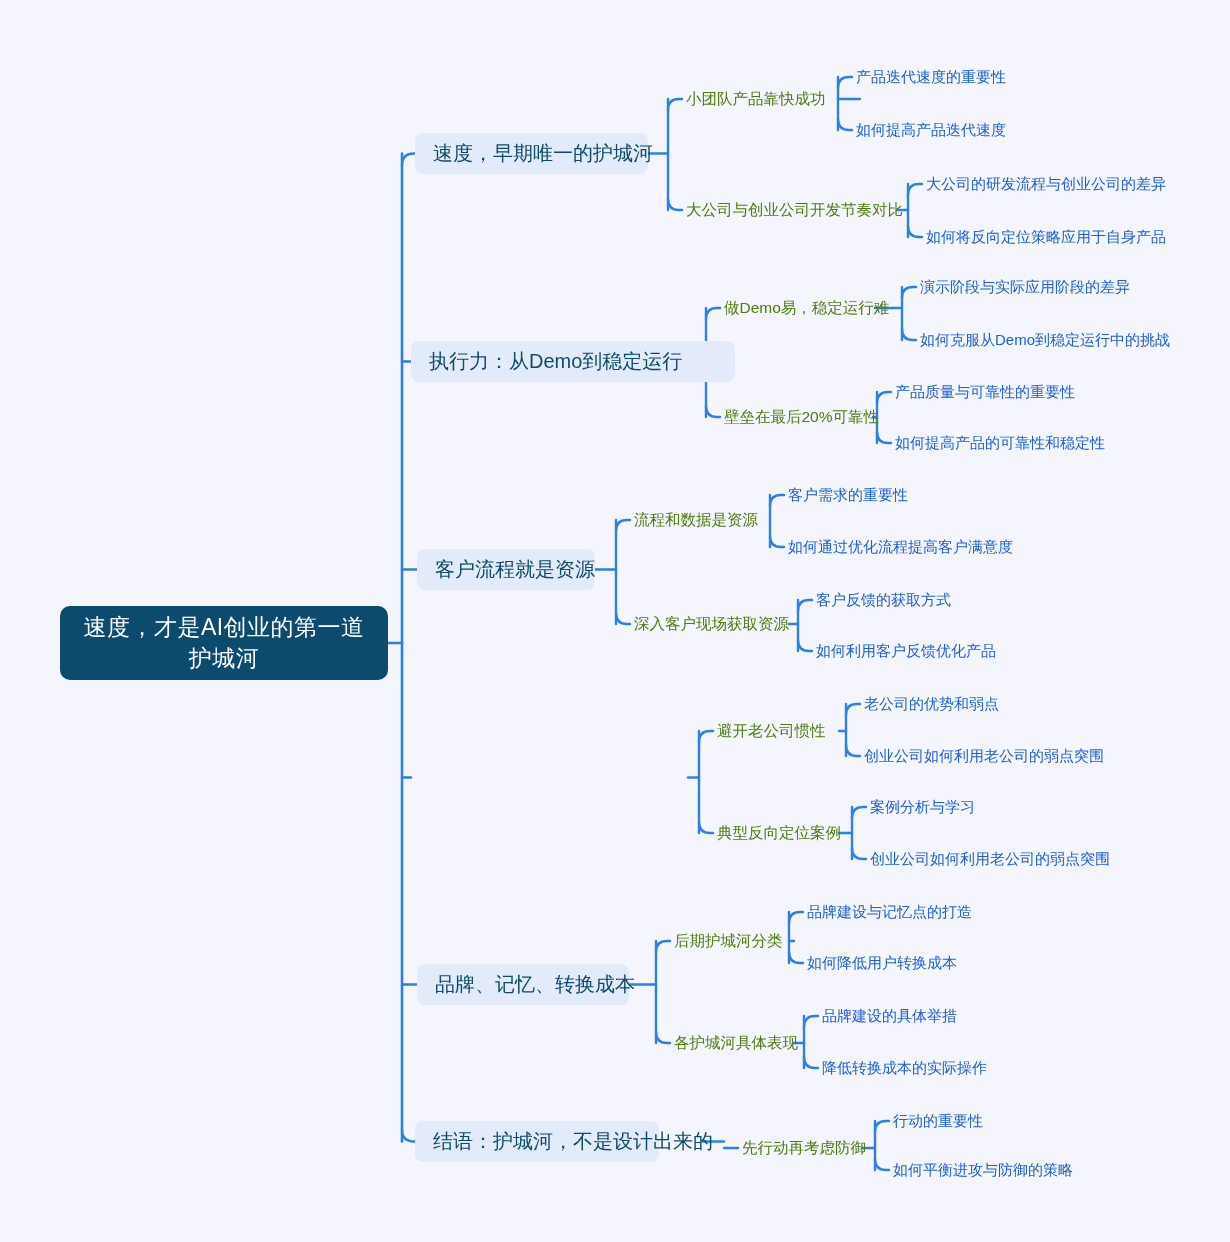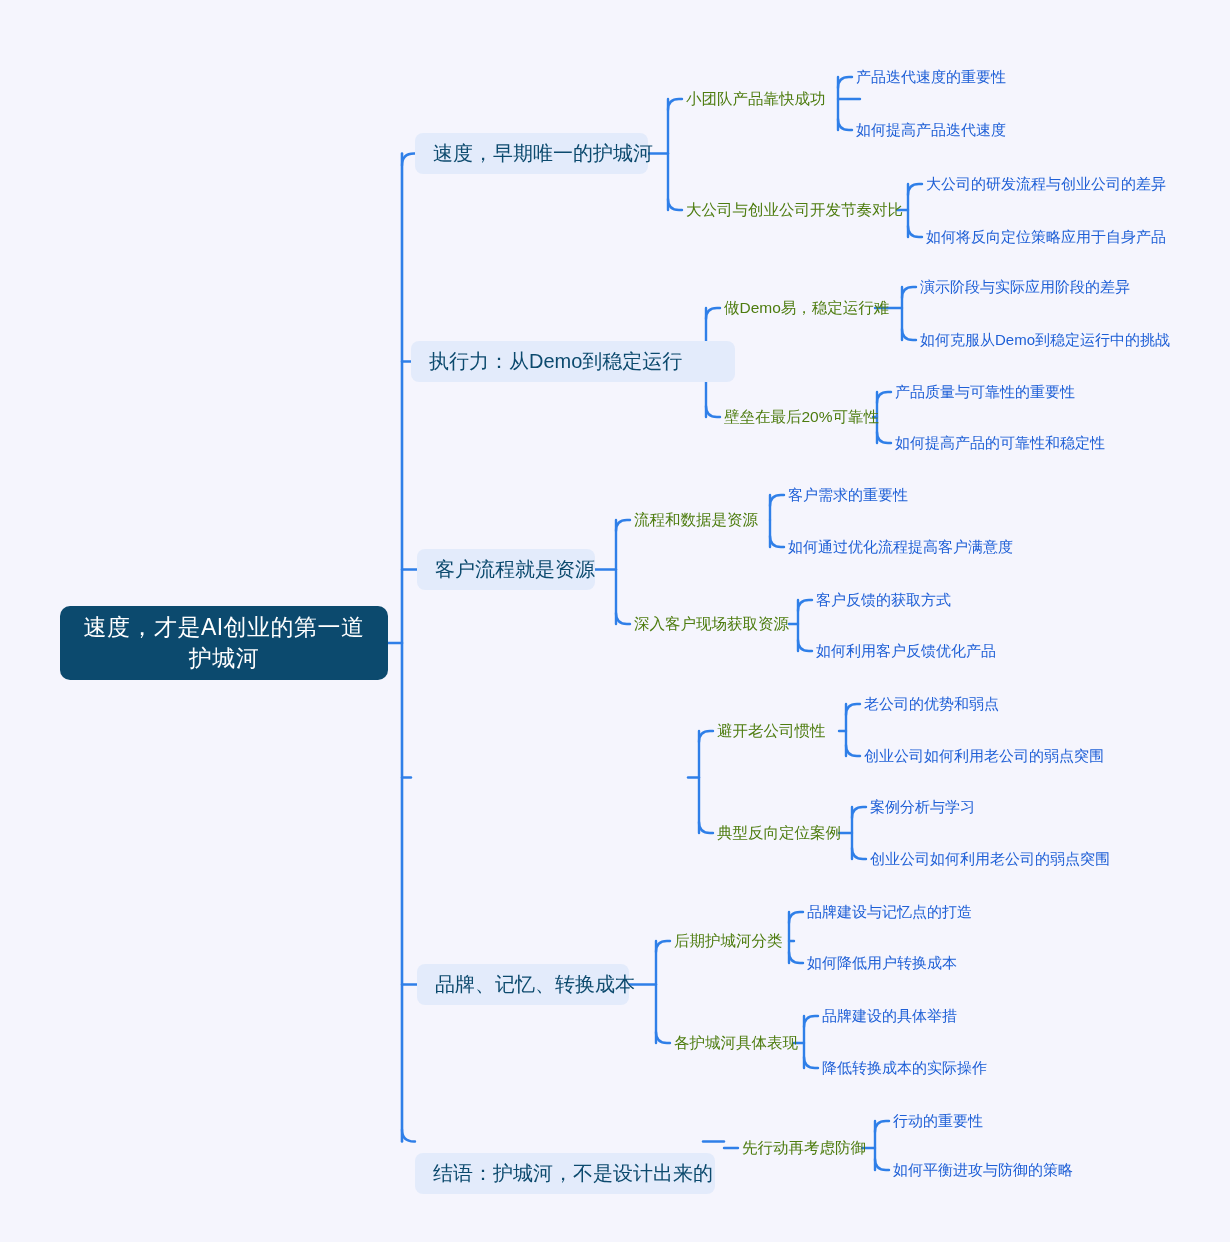--- a/index.html
+++ b/index.html
@@ -178,17 +178,17 @@
     <div class="node n-l3" style="left: 713px; top: 822px; height: 22px;">典型反向定位案例</div>
     <div class="node n-l4" style="left: 866px; top: 796px; height: 22px;">案例分析与学习</div>
     <div class="node n-l4" style="left: 866px; top: 848px; height: 22px;">创业公司如何利用老公司的弱点突围</div>
     <div class="node n-l2" style="left: 417px; top: 964px; width: 212px; height: 41px;">品牌、记忆、转换成本</div>
     <div class="node n-l3" style="left: 670px; top: 930px; height: 22px;">后期护城河分类</div>
     <div class="node n-l4" style="left: 803px; top: 901px; height: 22px;">品牌建设与记忆点的打造</div>
     <div class="node n-l4" style="left: 803px; top: 952px; height: 22px;">如何降低用户转换成本</div>
     <div class="node n-l3" style="left: 670px; top: 1032px; height: 22px;">各护城河具体表现</div>
     <div class="node n-l4" style="left: 818px; top: 1005px; height: 22px;">品牌建设的具体举措</div>
     <div class="node n-l4" style="left: 818px; top: 1057px; height: 22px;">降低转换成本的实际操作</div>
-    <div class="node n-l2" style="left: 415px; top: 1121px; width: 300px; height: 41px; margin-top: 32px;">结语：护城河，不是设计出来的</div>
+    <div class="node n-l2" style="left: 415px; top: 1121px; width: 244px; height: 41px;">结语：护城河，不是设计出来的</div>
     <div class="node n-l3" style="left: 738px; top: 1137px; height: 22px;">先行动再考虑防御</div>
     <div class="node n-l4" style="left: 889px; top: 1110px; height: 22px;">行动的重要性</div>
     <div class="node n-l4" style="left: 889px; top: 1159px; height: 22px;">如何平衡进攻与防御的策略</div>
   </div>
 
 </body></html>

